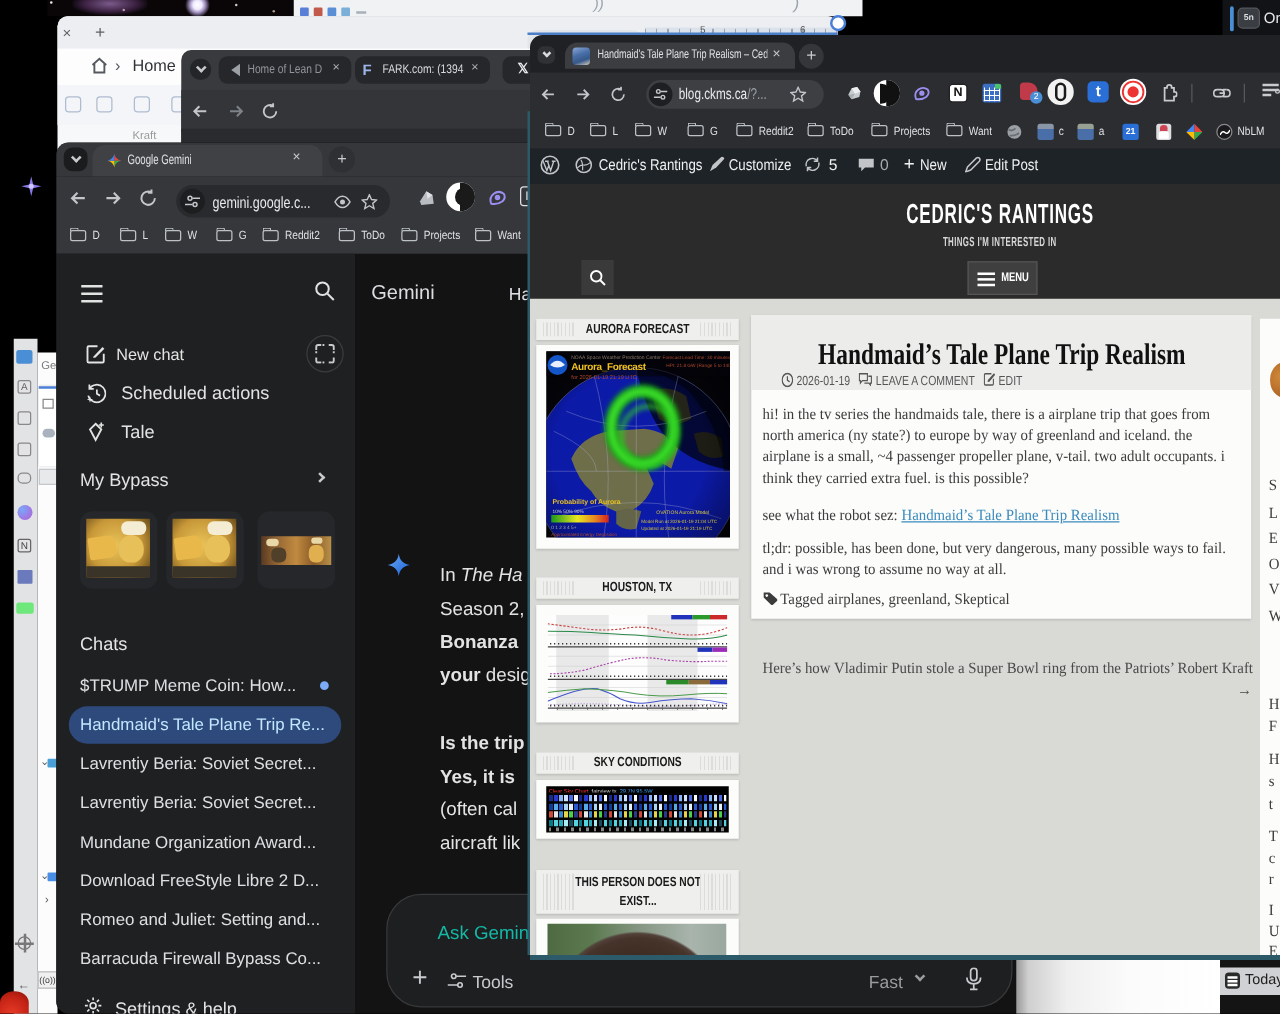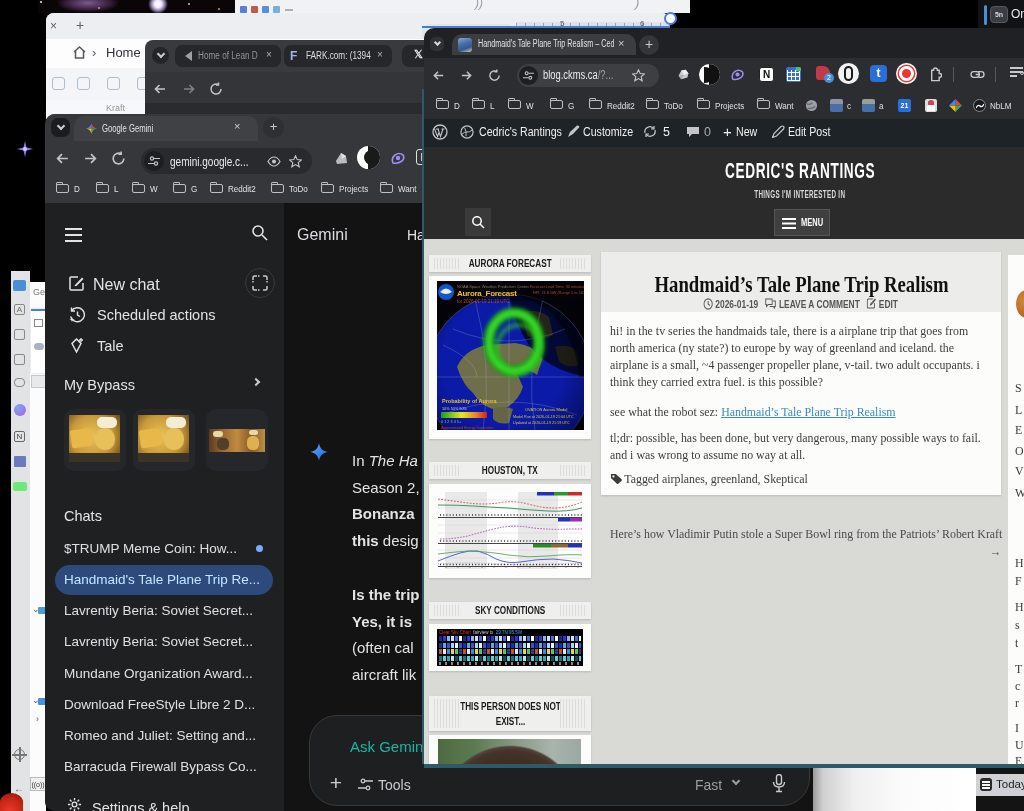--- a/index.html
+++ b/index.html
@@ -235,21 +235,21 @@
   <div class="abs" style="left:20px;top:114px;width:17px;height:2.2px;background:#e3e3e3;box-shadow:0 6px 0 #e3e3e3,0 12px 0 #e3e3e3"></div>
   <svg class="abs" style="left:206px;top:110px" width="17" height="17" viewBox="0 0 17 17">
         <circle cx="7" cy="7" r="5" fill="none" stroke="#e3e3e3" stroke-width="1.6"></circle>
         <path d="M11 11 L16 16" stroke="#e3e3e3" stroke-width="1.6"></path>
       </svg>
 
   <svg class="abs" style="left:23px;top:161px" width="17" height="17" viewBox="0 0 17 17">
         <path d="M10 2 H3 Q2 2 2 3 V14 Q2 15 3 15 H14 Q15 15 15 14 V8" stroke="#e3e3e3" stroke-width="1.5" fill="none"></path>
         <path d="M7 10 L14 2.5 L15.5 4 L8.5 11 L6.5 11.3 Z" fill="#e3e3e3"></path>
       </svg>
-  <div class="abs" style="left:48px;top:162px;color:#e3e3e3;font-size:16px">New chat</div>
+  <div class="abs" style="left:48px;top:162px;color:#e3e3e3;font-size:13px">New chat</div>
   <div class="abs" style="left:200px;top:154px;width:30px;height:30px;border-radius:50%;border:1px solid #3a3b3d"></div>
       <svg class="abs" style="left:207px;top:161px" width="16" height="16" viewBox="0 0 16 16">
         <path d="M1 5 V2.5 Q1 1 2.5 1 H5 M11 1 H13.5 Q15 1 15 2.5 V5 M15 11 V13.5 Q15 15 13.5 15 H11 M5 15 H2.5 Q1 15 1 13.5 V11" stroke="#c8cacd" stroke-width="1.5" fill="none"></path>
         <path d="M6 1 H10 M6 15 H10 M1 6 V10 M15 6 V10" stroke="#c8cacd" stroke-width="1.5" stroke-dasharray="1.5 2.5"></path>
       </svg>
   <svg class="abs" style="left:23px;top:192px" width="17" height="17" viewBox="0 0 17 17">
         <path d="M3.5 5 A7 7 0 1 1 2.6 10.5 M3.5 1.5 V5 H7" fill="none" stroke="#e3e3e3" stroke-width="1.4"></path>
         <path d="M9.5 5.5 V9 L12 10.5" stroke="#e3e3e3" stroke-width="1.4" fill="none"></path>
         <path d="M4 11 L4.6 13 L6.6 13.6 L4.6 14.2 L4 16.2 L3.4 14.2 L1.4 13.6 L3.4 13 Z" fill="#e3e3e3"></path>
       </svg>
@@ -308,21 +308,21 @@
   <div class="abs" style="left:362px;top:113px;color:#dfe1e4;font-size:14px;white-space:nowrap">Handmaid's Tale</div>
   <svg class="abs" style="left:265px;top:329px" width="18" height="18" viewBox="0 0 18 18">
         <path d="M9 0 C9.7 5.2 12.8 8.3 18 9 C12.8 9.7 9.7 12.8 9 18 C8.3 12.8 5.2 9.7 0 9 C5.2 8.3 8.3 5.2 9 0Z" fill="url(#gg)"></path>
         <defs>
           <linearGradient id="gg" x1="0" y1="0" x2="1" y2="1">
             <stop offset="0" stop-color="#6aaaf8"></stop>
             <stop offset="1" stop-color="#1a5fd6"></stop>
           </linearGradient>
         </defs>
       </svg>
-  <div class="abs" style="left:307px;top:334px;color:#e3e3e3;font-size:15px;line-height:26.5px">In <i>The Ha</i><br>Season 2,<br><b>Bonanza</b><br><b>this</b> desig</div>
+  <div class="abs" style="left:307px;top:334px;color:#e3e3e3;font-size:15px;line-height:26.5px">In <i>The Ha</i><br>Season 2,<br><b>Bonanza</b><br><b>your</b> desig</div>
   <div class="abs" style="left:307px;top:468px;color:#e3e3e3;font-size:15px;line-height:26.5px"><b>Is the trip</b><br><b>Yes, it is</b><br>(often cal<br>aircraft lik</div>
 
   <div class="abs" style="left:264px;top:601px;width:501px;height:91px;background:#1e1f20;border:1px solid #37393b;border-radius:28px">
     <div class="abs" style="left:40px;top:22px;color:#14b8a6;font-size:15px">Ask Gemini 3</div>
     <div class="abs" style="left:11px;top:53px;width:30px;height:30px;border-radius:50%;color:#c8cbce;font-size:21px;font-weight:300;text-align:center;line-height:28px">+</div>
     <svg class="abs" style="left:48px;top:62px" width="15" height="13" viewBox="0 0 15 13">
           <circle cx="5" cy="3" r="1.8" fill="none" stroke="#c8cbce" stroke-width="1.3"></circle>
           <circle cx="10" cy="10" r="1.8" fill="none" stroke="#c8cbce" stroke-width="1.3"></circle>
           <path d="M7 3 H15 M0 10 H8" stroke="#c8cbce" stroke-width="1.3"></path>
         </svg>
@@ -621,21 +621,21 @@
   <div class="abs wtitle" style="left:5px;top:668px;height:35px;line-height:15px;padding-top:3px"><span>THIS PERSON DOES NOT<br>EXIST...</span></div>
   <div class="abs wcard" style="left:5px;top:707px;height:29px"></div>
   <div class="abs" style="left:14px;top:711px;width:143px;height:25px;background:linear-gradient(90deg,#4e6a42 0%,#5c7a50 25%,#8a9a88 55%,#a8b4ac 80%,#9aa8a0 100%);overflow:hidden">
     <div class="abs" style="left:-18px;top:-20px;width:180px;height:93px;background:radial-gradient(ellipse 54% 100% at 50% 100%,#2e211a 0%,#3a2a20 45%,#46332a 66%,#52423a 70%,transparent 72%)"></div>
 
   </div>
 
   <div class="abs" style="left:177px;top:224px;width:400px;height:243px;background:#fcfcfb;box-shadow:0 1px 2px rgba(0,0,0,.15)">
     <div class="abs" style="left:0;top:0;width:400px;height:60px;background:#ececea"></div>
     <div class="abs" style="left:0;top:19px;width:400px;text-align:center;color:#111;font-size:24px;font-weight:bold;font-family:'Liberation Serif';white-space:nowrap"><span style="display:inline-block;transform:scaleX(.78)">Handmaid’s Tale Plane Trip Realism</span></div>
-    <div class="abs" style="left:0;top:46px;width:400px;text-align:center;color:#555;font-size:10.5px;font-weight:bold;font-family:'Liberation Sans'"><span style="display:inline-block;transform:scaleX(.8)"><svg width="12" height="12" viewBox="0 0 12 12" style="margin:0 3px -2px 0">
+    <div class="abs" style="left:0;top:46px;width:400px;color:#555;font-size:10.5px;font-weight:normal;font-family:'Liberation Sans'"><span style="display:inline-block;transform:scaleX(.8)"><svg width="12" height="12" viewBox="0 0 12 12" style="margin:0 3px -2px 0">
               <circle cx="6" cy="6" r="5.2" fill="none" stroke="#555" stroke-width="1.2"></circle>
               <path d="M6 3 V6 L8.2 7.5" stroke="#555" stroke-width="1.2" fill="none"></path>
             </svg>2026-01-19&nbsp;&nbsp;&nbsp;<svg width="14" height="11" viewBox="0 0 14 11" style="margin:0 3px -1px 0">
               <path d="M1 1 H9 V6.5 H4 L2 8.5 V6.5 H1 Z M10 3 H13 V8.5 H12 V10 L10.5 8.5 H6" fill="none" stroke="#555" stroke-width="1.1"></path>
             </svg>LEAVE A COMMENT&nbsp;&nbsp;&nbsp;<svg width="12" height="11" viewBox="0 0 12 11" style="margin:0 3px -1px 0">
               <path d="M8 1 H2 Q1 1 1 2 V9 Q1 10 2 10 H9 Q10 10 10 9 V5" fill="none" stroke="#555" stroke-width="1.1"></path>
               <path d="M4.5 6 L10.5 0.5 L11.8 1.8 L6 7.3 L4.2 7.6 Z" fill="#555"></path>
             </svg>EDIT</span></div>
     <div class="abs btext" style="left:9px;top:70.5px">hi! in the tv series the handmaids tale, there is a airplane trip that goes from<br>north america (ny state?) to europe by way of greenland and iceland. the<br>airplane is a small, ~4 passenger propeller plane, v-tail. two adult occupants. i<br>think they carried extra fuel. is this possible?</div>
     <div class="abs btext" style="left:9px;top:152px">see what the robot sez: <span style="color:#3a8abd;text-decoration:underline">Handmaid’s Tale Plane Trip Realism</span></div>

